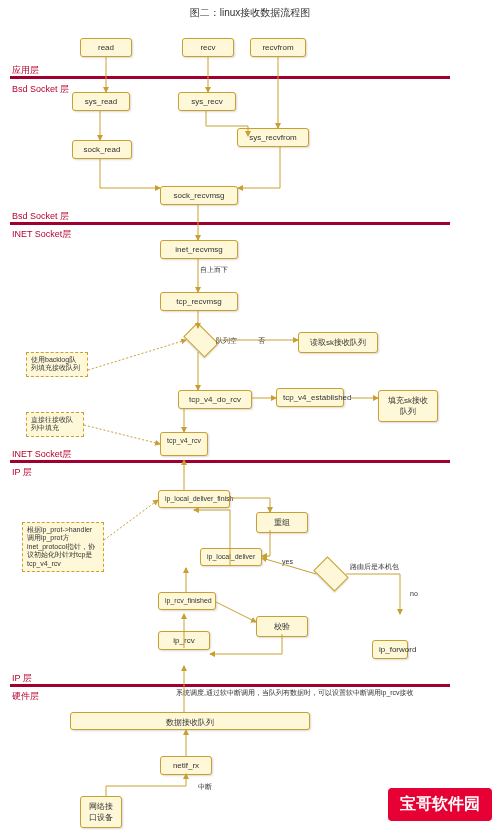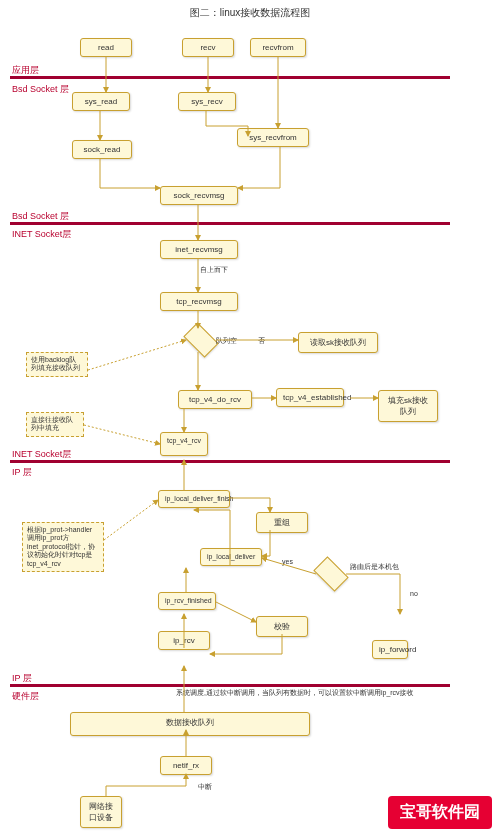--- a/index.html
+++ b/index.html
@@ -4,21 +4,21 @@
 <style>
 *{box-sizing:border-box;margin:0;padding:0}
 body{width:500px;height:833px;background:#fff;font-family:Arial,sans-serif;font-size:8px;position:relative;overflow:hidden}
 .title{text-align:center;font-size:10px;padding:6px 0;color:#333}
 .layer-label{position:absolute;font-size:9px;color:#b8002e}
 .layer-line{position:absolute;height:3px;background:#a00030;width:440px}
 .box{position:absolute;background:#fef8d8;border:1px solid #c8a030;border-radius:3px;padding:4px 6px;text-align:center;font-size:8px;color:#333;box-shadow:1px 1px 2px rgba(0,0,0,0.15)}
 .note{position:absolute;background:#fef8d8;border:1px dashed #c8a030;padding:3px 4px;font-size:7px;color:#333;line-height:1.2}
 .diamond{position:absolute;width:30px;height:20px;background:#fef8d8;border:1px solid #c8a030;transform:rotate(45deg);box-shadow:1px 1px 2px rgba(0,0,0,0.15)}
 .ann{position:absolute;font-size:7px;color:#333}
-.watermark{position:absolute;bottom:4px;right:8px;background:#e60033;color:#fff;font-size:16px;font-weight:bold;padding:6px 12px;border-radius:4px;font-family:Liberation Serif, serif}
+.watermark{position:absolute;bottom:12px;right:8px;background:#e60033;color:#fff;font-size:16px;font-weight:bold;padding:6px 12px;border-radius:4px;font-family:Liberation Serif, serif}
 svg{position:absolute;top:0;left:0;pointer-events:none}
 .arrow{stroke:#c8a030;stroke-width:1;fill:none;marker-end:url(#ah)}
 .darrow{stroke:#c8a030;stroke-width:1;stroke-dasharray:2,2;fill:none;marker-end:url(#ah)}
 </style>
 </head>
 <body>
 
 <div class="title">图二：linux接收数据流程图</div>
 
 <div class="layer-label" style="left:12px;top:64px">应用层</div>
@@ -74,21 +74,21 @@
 <div class="ann" style="left:350px;top:562px;width:60px">路由后是本机包</div>
 <div class="ann" style="left:282px;top:558px">yes</div>
 <div class="ann" style="left:410px;top:590px">no</div>
 
 <div class="box" style="left:158px;top:592px;width:58px;font-size:7px;line-height:1.2">ip_rcv_finished</div>
 <div class="box" style="left:256px;top:616px;width:52px">校验</div>
 <div class="box" style="left:372px;top:640px;width:36px">ip_forword</div>
 <div class="box" style="left:158px;top:631px;width:52px">ip_rcv</div>
 
 <div class="ann" style="left:176px;top:688px;width:260px;line-height:1.3">系统调度,通过软中断调用，当队列有数据时，可以设置软中断调用ip_rcv接收</div>
-<div class="box" style="left:70px;top:712px;width:240px;height:24px">数据接收队列</div>
+<div class="box" style="left:70px;top:712px;width:240px;height:18px">数据接收队列</div>
 <div class="box" style="left:160px;top:756px;width:52px">netif_rx</div>
 <div class="ann" style="left:198px;top:782px">中断</div>
 <div class="box" style="left:80px;top:796px;width:42px">网络接口设备</div>
 
 <div class="watermark">宝哥软件园</div>
 
 <svg width="500" height="833">
 <defs>
       <marker id="ah" markerWidth="6" markerHeight="6" refX="5" refY="3" orient="auto">
         <path d="M0,0 L6,3 L0,6 Z" fill="#c8a030"></path>

